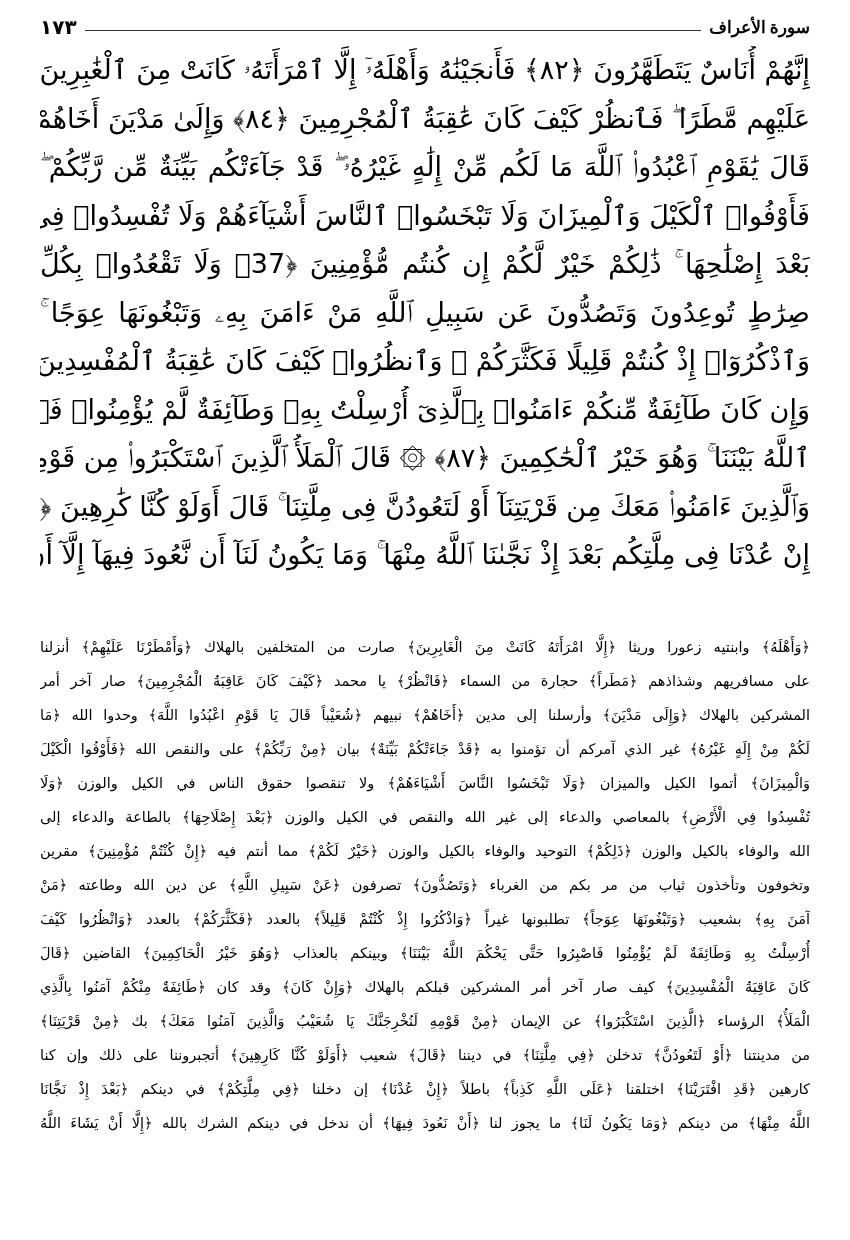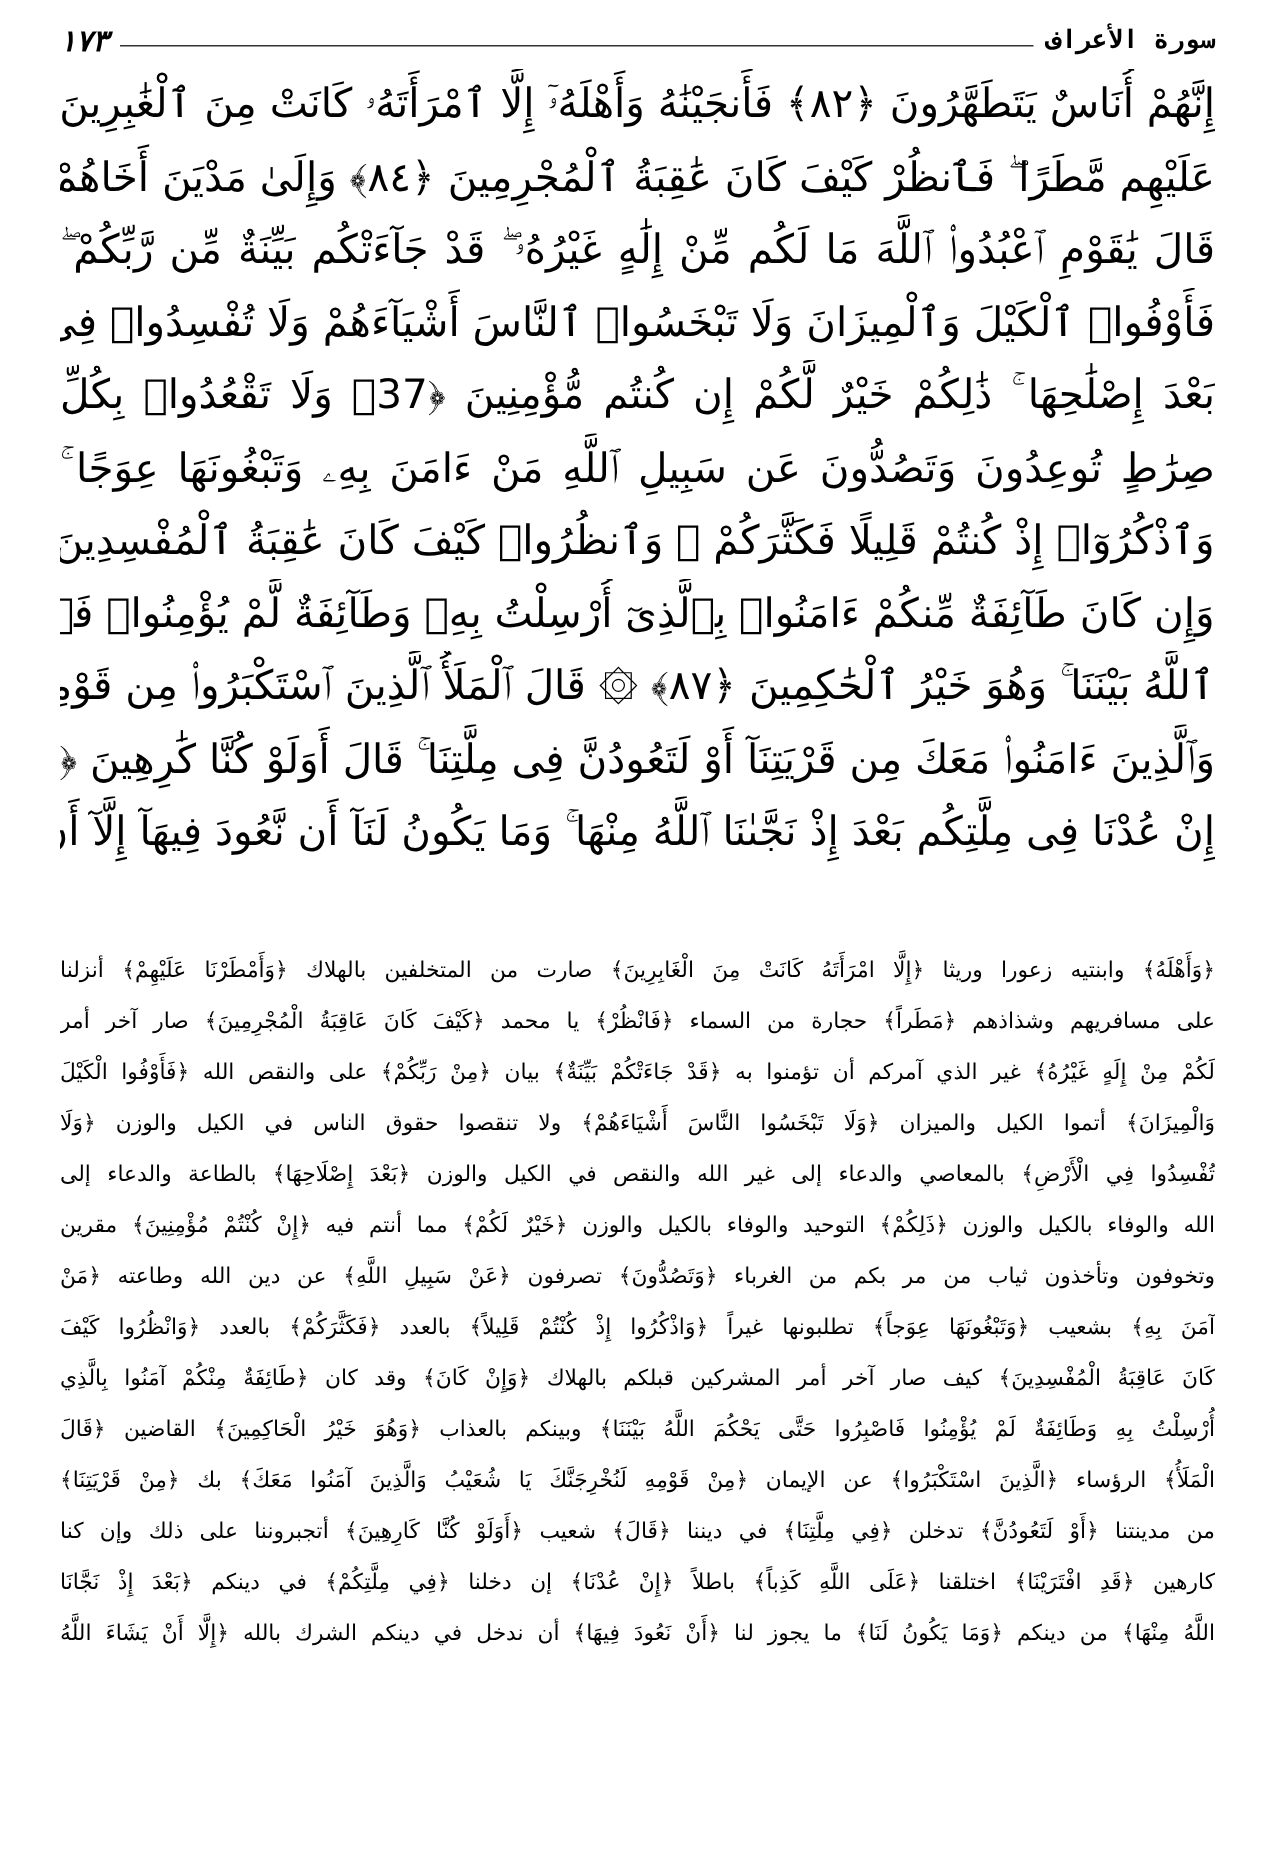--- a/index.html
+++ b/index.html
@@ -1,21 +1,21 @@
 <!DOCTYPE html>
 <html><head>
 <meta charset="utf-8">
 <style>
   html, body { margin: 0; padding: 0; background: #ffffff; }
   body { width: 850px; height: 1240px; position: relative; overflow: hidden; color: #000; }
   .page { position: absolute; left: 0; top: 0; width: 850px; height: 1240px; direction: rtl; }
   .header { position: absolute; top: 14px; left: 40px; right: 40px; height: 26px; display: flex; align-items: center; direction: rtl; }
-  .header .surah { font-family: Liberation Mono, monospace; font-weight: bold; font-size: 17px; white-space: nowrap; }
+  .header .surah { font-family: Liberation Serif, serif; font-weight: bold; font-size: 17px; white-space: nowrap; }
   .header .rule { flex: 1; height: 0; border-top: 1.5px solid #333; margin: 6px 8px 0 8px; }
-  .header .pnum { font-family: "DejaVu Sans", sans-serif; font-weight: bold; font-size: 20px; white-space: nowrap; font-style: italic; }
+  .header .pnum { font-family: "DejaVu Sans", sans-serif; font-weight: bold; font-size: 20px; white-space: nowrap; }
   .quran { position: absolute; top: 46px; left: 40px; right: 40px; }
   .qline { height: 48.5px; line-height: 48.5px; font-family: "DejaVu Sans", sans-serif; font-size: 27px; text-align: justify; text-align-last: justify; white-space: nowrap; overflow: hidden; direction: rtl; }
   .tafsir { position: absolute; top: 630px; left: 40px; right: 40px; }
   .tline { height: 34px; line-height: 34px; font-family: "DejaVu Sans", sans-serif; font-size: 14.5px; text-align: justify; text-align-last: justify; white-space: nowrap; overflow: hidden; direction: rtl; }
   .tline.last { text-align-last: justify; }
 </style>
 </head>
 <body>
 
 <div class="page">
@@ -35,26 +35,27 @@
     <div class="qline">وَٱذْكُرُوٓا۟ إِذْ كُنتُمْ قَلِيلًا فَكَثَّرَكُمْ ۖ وَٱنظُرُوا۟ كَيْفَ كَانَ عَٰقِبَةُ ٱلْمُفْسِدِينَ ﴿٨٦﴾</div>
     <div class="qline">وَإِن كَانَ طَآئِفَةٌ مِّنكُمْ ءَامَنُوا۟ بِٱلَّذِىٓ أُرْسِلْتُ بِهِۦ وَطَآئِفَةٌ لَّمْ يُؤْمِنُوا۟ فَٱصْبِرُوا۟ حَتَّىٰ يَحْكُمَ</div>
     <div class="qline">ٱللَّهُ بَيْنَنَا ۚ وَهُوَ خَيْرُ ٱلْحَٰكِمِينَ ﴿٨٧﴾ ۞ قَالَ ٱلْمَلَأُ ٱلَّذِينَ ٱسْتَكْبَرُوا۟ مِن قَوْمِهِۦ لَنُخْرِجَنَّكَ يَٰشُعَيْبُ</div>
     <div class="qline">وَٱلَّذِينَ ءَامَنُوا۟ مَعَكَ مِن قَرْيَتِنَآ أَوْ لَتَعُودُنَّ فِى مِلَّتِنَا ۚ قَالَ أَوَلَوْ كُنَّا كَٰرِهِينَ ﴿٨٨﴾ قَدِ ٱفْتَرَيْنَا عَلَى ٱللَّهِ كَذِبًا</div>
     <div class="qline">إِنْ عُدْنَا فِى مِلَّتِكُم بَعْدَ إِذْ نَجَّىٰنَا ٱللَّهُ مِنْهَا ۚ وَمَا يَكُونُ لَنَآ أَن نَّعُودَ فِيهَآ إِلَّآ أَن يَشَآءَ ٱللَّهُ رَبُّنَا ۚ وَسِعَ رَبُّنَا</div>
   </div>
 
   <div class="tafsir">
     <div class="tline">﴿وَأَهْلَهُ﴾ وابنتيه زعورا وريثا ﴿إِلَّا امْرَأَتَهُ كَانَتْ مِنَ الْغَابِرِينَ﴾ صارت من المتخلفين بالهلاك ﴿وَأَمْطَرْنَا عَلَيْهِمْ﴾ أنزلنا</div>
     <div class="tline">على مسافريهم وشذاذهم ﴿مَطَراً﴾ حجارة من السماء ﴿فَانْظُرْ﴾ يا محمد ﴿كَيْفَ كَانَ عَاقِبَةُ الْمُجْرِمِينَ﴾ صار آخر أمر</div>
+    <div class="tline">المشركين بالهلاك ﴿وَإِلَى مَدْيَنَ﴾ وأرسلنا إلى مدين ﴿أَخَاهُمْ﴾ نبيهم ﴿شُعَيْباً قَالَ يَا قَوْمِ اعْبُدُوا اللَّهَ﴾ وحدوا الله ﴿مَا</div>
     <div class="tline">لَكُمْ مِنْ إِلَهٍ غَيْرُهُ﴾ غير الذي آمركم أن تؤمنوا به ﴿قَدْ جَاءَتْكُمْ بَيِّنَةٌ﴾ بيان ﴿مِنْ رَبِّكُمْ﴾ على والنقص الله ﴿فَأَوْفُوا الْكَيْلَ</div>
     <div class="tline">وَالْمِيزَانَ﴾ أتموا الكيل والميزان ﴿وَلَا تَبْخَسُوا النَّاسَ أَشْيَاءَهُمْ﴾ ولا تنقصوا حقوق الناس في الكيل والوزن ﴿وَلَا</div>
     <div class="tline">تُفْسِدُوا فِي الْأَرْضِ﴾ بالمعاصي والدعاء إلى غير الله والنقص في الكيل والوزن ﴿بَعْدَ إِصْلَاحِهَا﴾ بالطاعة والدعاء إلى</div>
     <div class="tline">الله والوفاء بالكيل والوزن ﴿ذَلِكُمْ﴾ التوحيد والوفاء بالكيل والوزن ﴿خَيْرٌ لَكُمْ﴾ مما أنتم فيه ﴿إِنْ كُنْتُمْ مُؤْمِنِينَ﴾ مقرين</div>
     <div class="tline">وتخوفون وتأخذون ثياب من مر بكم من الغرباء ﴿وَتَصُدُّونَ﴾ تصرفون ﴿عَنْ سَبِيلِ اللَّهِ﴾ عن دين الله وطاعته ﴿مَنْ</div>
     <div class="tline">آمَنَ بِهِ﴾ بشعيب ﴿وَتَبْغُونَهَا عِوَجاً﴾ تطلبونها غيراً ﴿وَاذْكُرُوا إِذْ كُنْتُمْ قَلِيلاً﴾ بالعدد ﴿فَكَثَّرَكُمْ﴾ بالعدد ﴿وَانْظُرُوا كَيْفَ</div>
+    <div class="tline">أُرْسِلْتُ بِهِ وَطَائِفَةٌ لَمْ يُؤْمِنُوا فَاصْبِرُوا حَتَّى يَحْكُمَ اللَّهُ بَيْنَنَا﴾ وبينكم بالعذاب ﴿وَهُوَ خَيْرُ الْحَاكِمِينَ﴾ القاضين ﴿قَالَ</div>
     <div class="tline">كَانَ عَاقِبَةُ الْمُفْسِدِينَ﴾ كيف صار آخر أمر المشركين قبلكم بالهلاك ﴿وَإِنْ كَانَ﴾ وقد كان ﴿طَائِفَةٌ مِنْكُمْ آمَنُوا بِالَّذِي</div>
-    <div class="tline">أُرْسِلْتُ بِهِ وَطَائِفَةٌ لَمْ يُؤْمِنُوا فَاصْبِرُوا حَتَّى يَحْكُمَ اللَّهُ بَيْنَنَا﴾ وبينكم بالعذاب ﴿وَهُوَ خَيْرُ الْحَاكِمِينَ﴾ القاضين ﴿قَالَ</div>
     <div class="tline">الْمَلَأُ﴾ الرؤساء ﴿الَّذِينَ اسْتَكْبَرُوا﴾ عن الإيمان ﴿مِنْ قَوْمِهِ لَنُخْرِجَنَّكَ يَا شُعَيْبُ وَالَّذِينَ آمَنُوا مَعَكَ﴾ بك ﴿مِنْ قَرْيَتِنَا﴾</div>
     <div class="tline">من مدينتنا ﴿أَوْ لَتَعُودُنَّ﴾ تدخلن ﴿فِي مِلَّتِنَا﴾ في ديننا ﴿قَالَ﴾ شعيب ﴿أَوَلَوْ كُنَّا كَارِهِينَ﴾ أتجبروننا على ذلك وإن كنا</div>
     <div class="tline">كارهين ﴿قَدِ افْتَرَيْنَا﴾ اختلقنا ﴿عَلَى اللَّهِ كَذِباً﴾ باطلاً ﴿إِنْ عُدْنَا﴾ إن دخلنا ﴿فِي مِلَّتِكُمْ﴾ في دينكم ﴿بَعْدَ إِذْ نَجَّانَا</div>
     <div class="tline last">اللَّهُ مِنْهَا﴾ من دينكم ﴿وَمَا يَكُونُ لَنَا﴾ ما يجوز لنا ﴿أَنْ نَعُودَ فِيهَا﴾ أن ندخل في دينكم الشرك بالله ﴿إِلَّا أَنْ يَشَاءَ اللَّهُ</div>
   </div>
 </div>
 
 </body></html>

